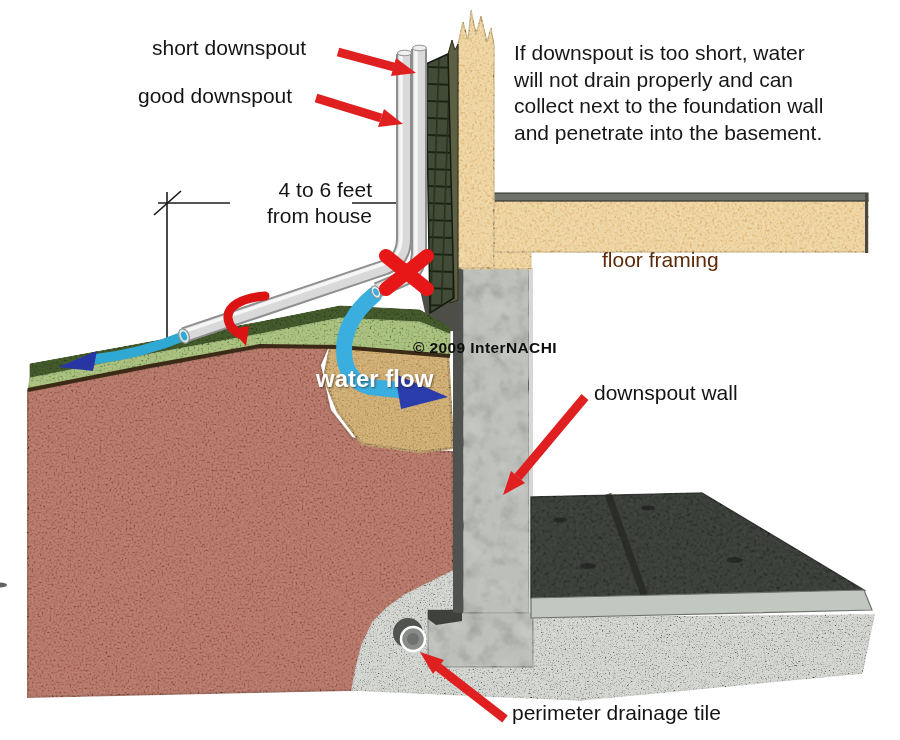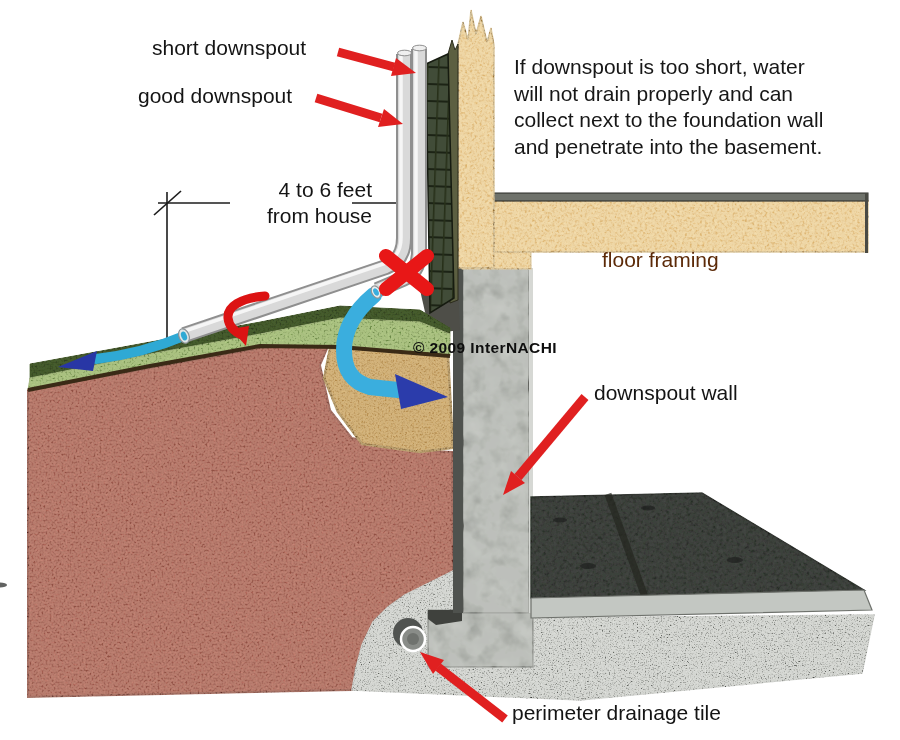--- a/index.html
+++ b/index.html
@@ -4,21 +4,21 @@
 <style>
   html,body{margin:0;padding:0;background:#ffffff;}
   .stage{position:relative;width:900px;height:740px;background:#fff;overflow:hidden;
          font-family:"Liberation Sans","DejaVu Sans",sans-serif;}
   .stage svg{position:absolute;left:0;top:0;}
   .lbl{position:absolute;color:#141414;font-size:21px;line-height:26px;white-space:nowrap;}
   .lbl-center{text-align:right;}
   .lbl-white{color:#ffffff;font-weight:bold;font-size:23px;
              text-shadow:1px 1px 2px rgba(40,20,10,.55);}
   .lbl-brown{color:#5c2a08;}
-  .note{position:absolute;left:514px;top:54px;color:#171717;font-size:21px;line-height:26.5px;}
+  .note{position:absolute;left:514px;top:40px;color:#171717;font-size:21px;line-height:26.5px;}
   .copy{position:absolute;left:413px;top:339px;font-size:15.5px;font-weight:bold;
         color:#0e0e0e;letter-spacing:.4px;}
 </style>
 </head>
 <body>
 
 <div class="stage">
 <svg width="900" height="740" viewBox="0 0 900 740">
   <defs>
     <filter id="tex-clay">
@@ -287,15 +287,16 @@
 
   <div class="note">
     <div>If downspout is too short, water</div>
     <div>will not drain properly and can</div>
     <div>collect next to the foundation wall</div>
     <div>and penetrate into the basement.</div>
   </div>
 
   <div class="lbl lbl-brown" style="left:602px;top:215px;margin-top:32px;">floor framing</div>
   <div class="lbl" style="left:594px;top:380px;">downspout wall</div>
+  <div class="lbl lbl-white" style="left:316px;top:366px;font-size:24px;">water flow</div>
   <div class="lbl" style="left:512px;top:700px;">perimeter drainage tile</div>
   <div class="copy">© 2009 InterNACHI</div>
 </div>
 
 </body></html>

